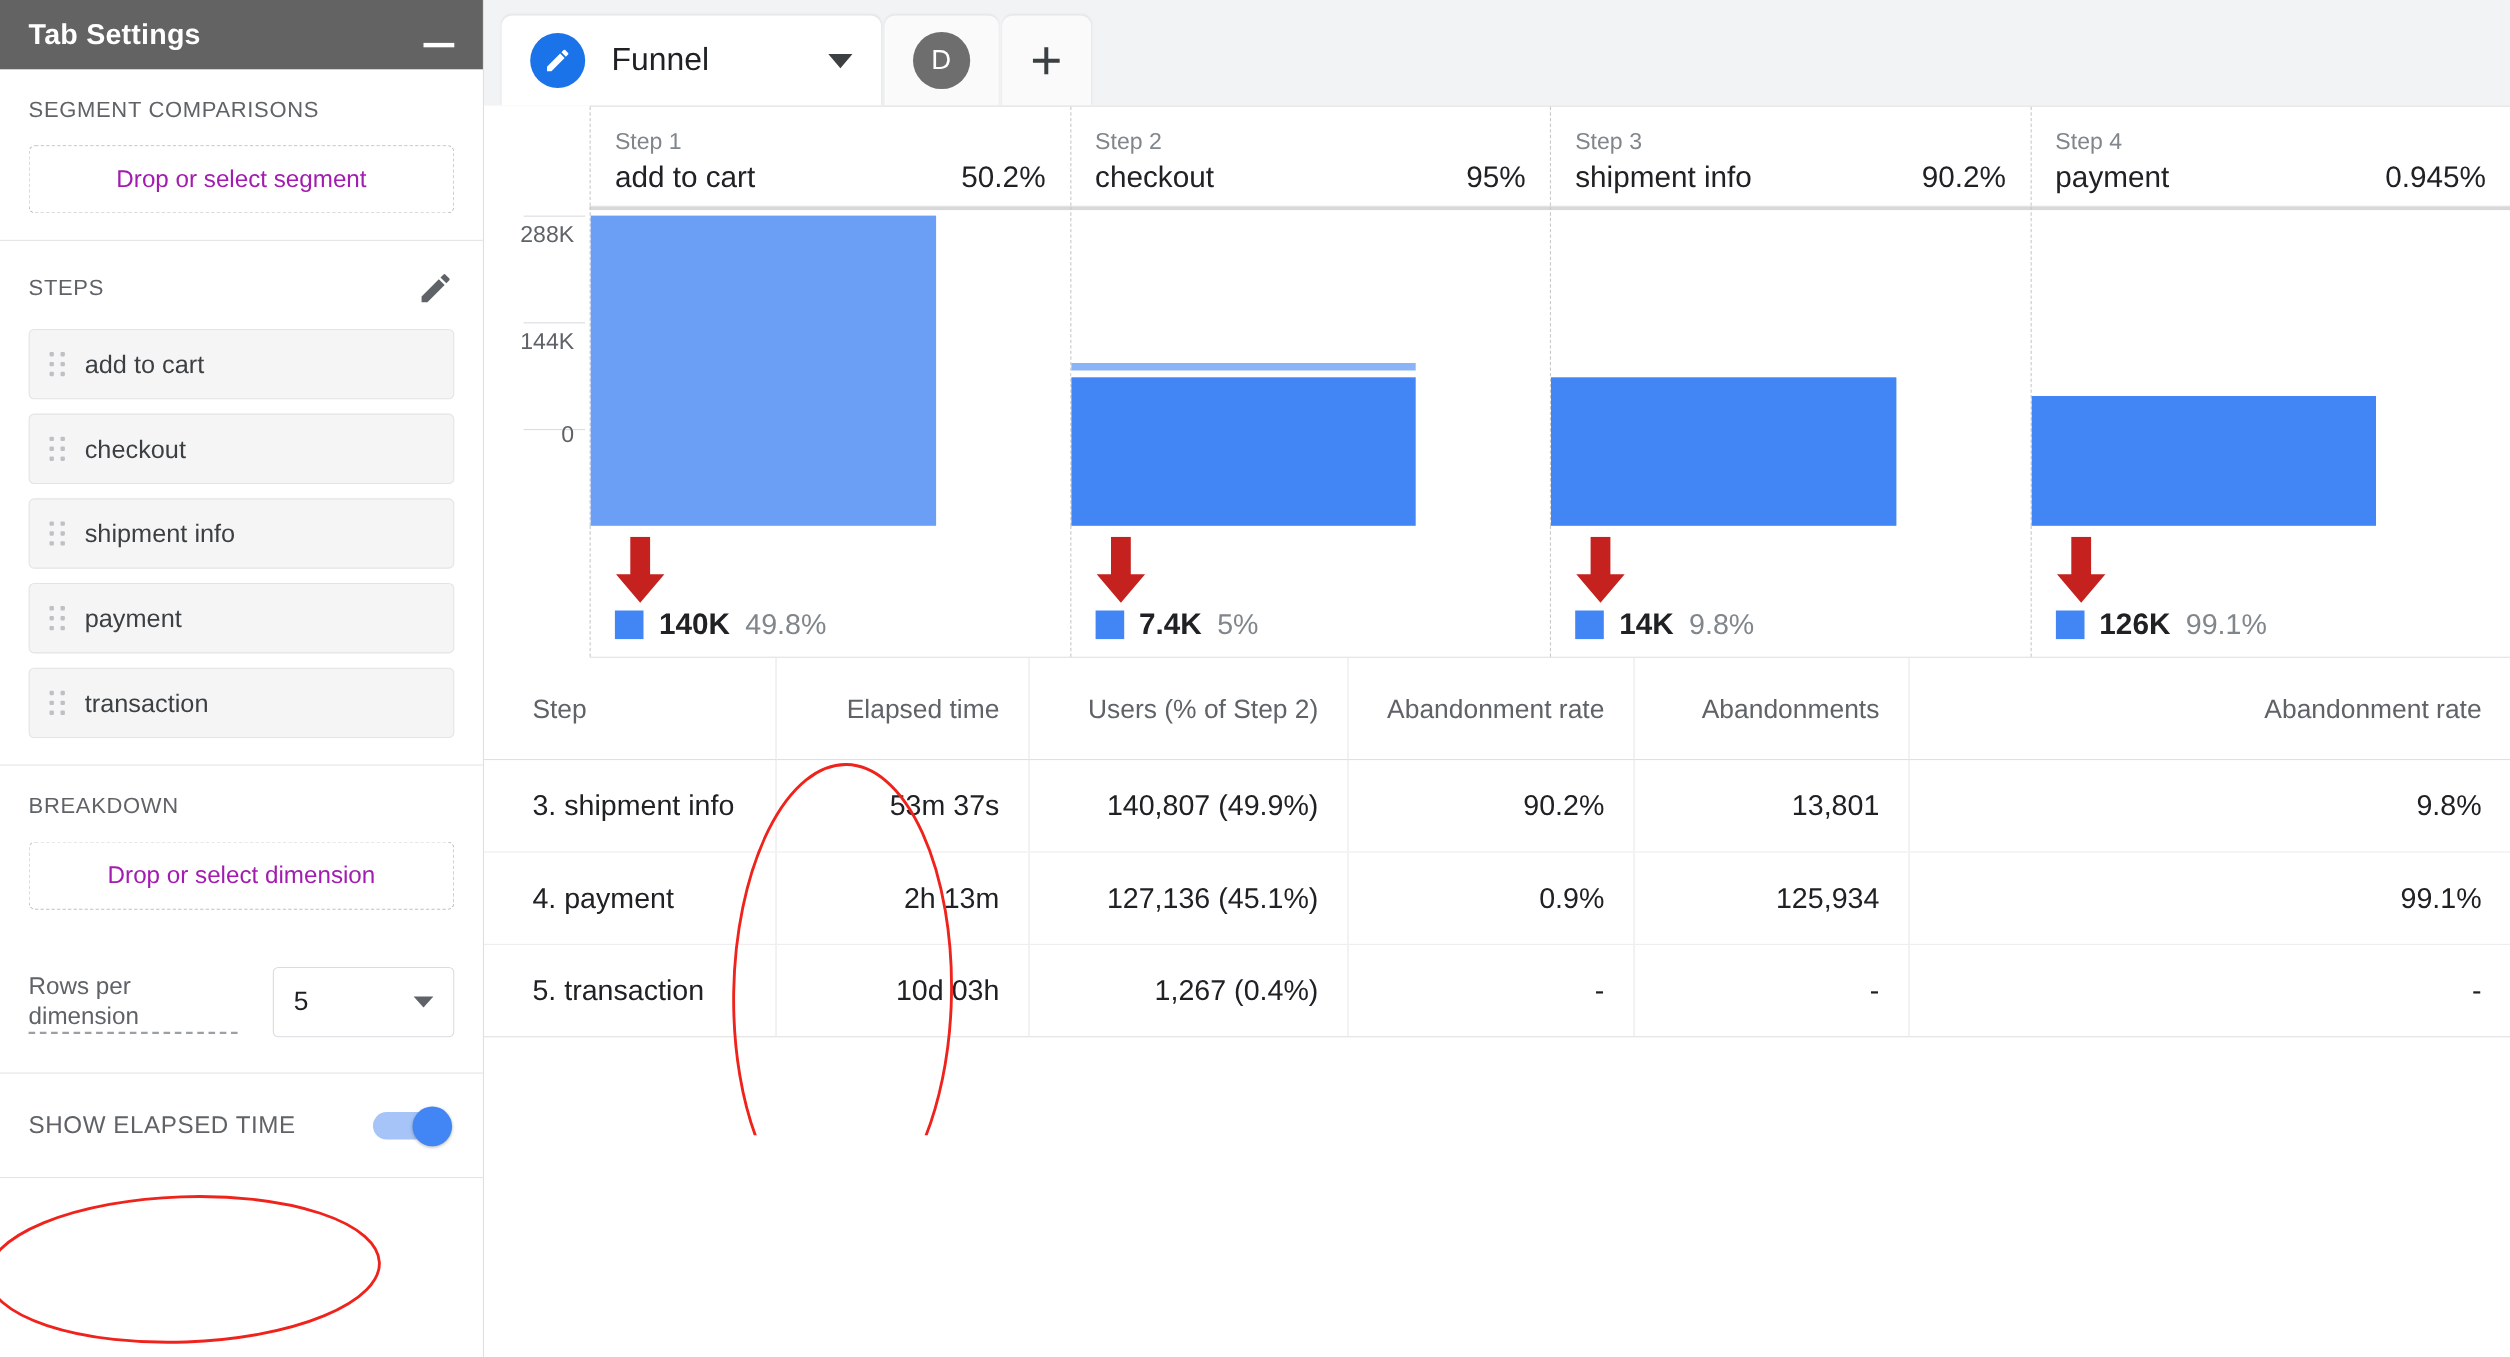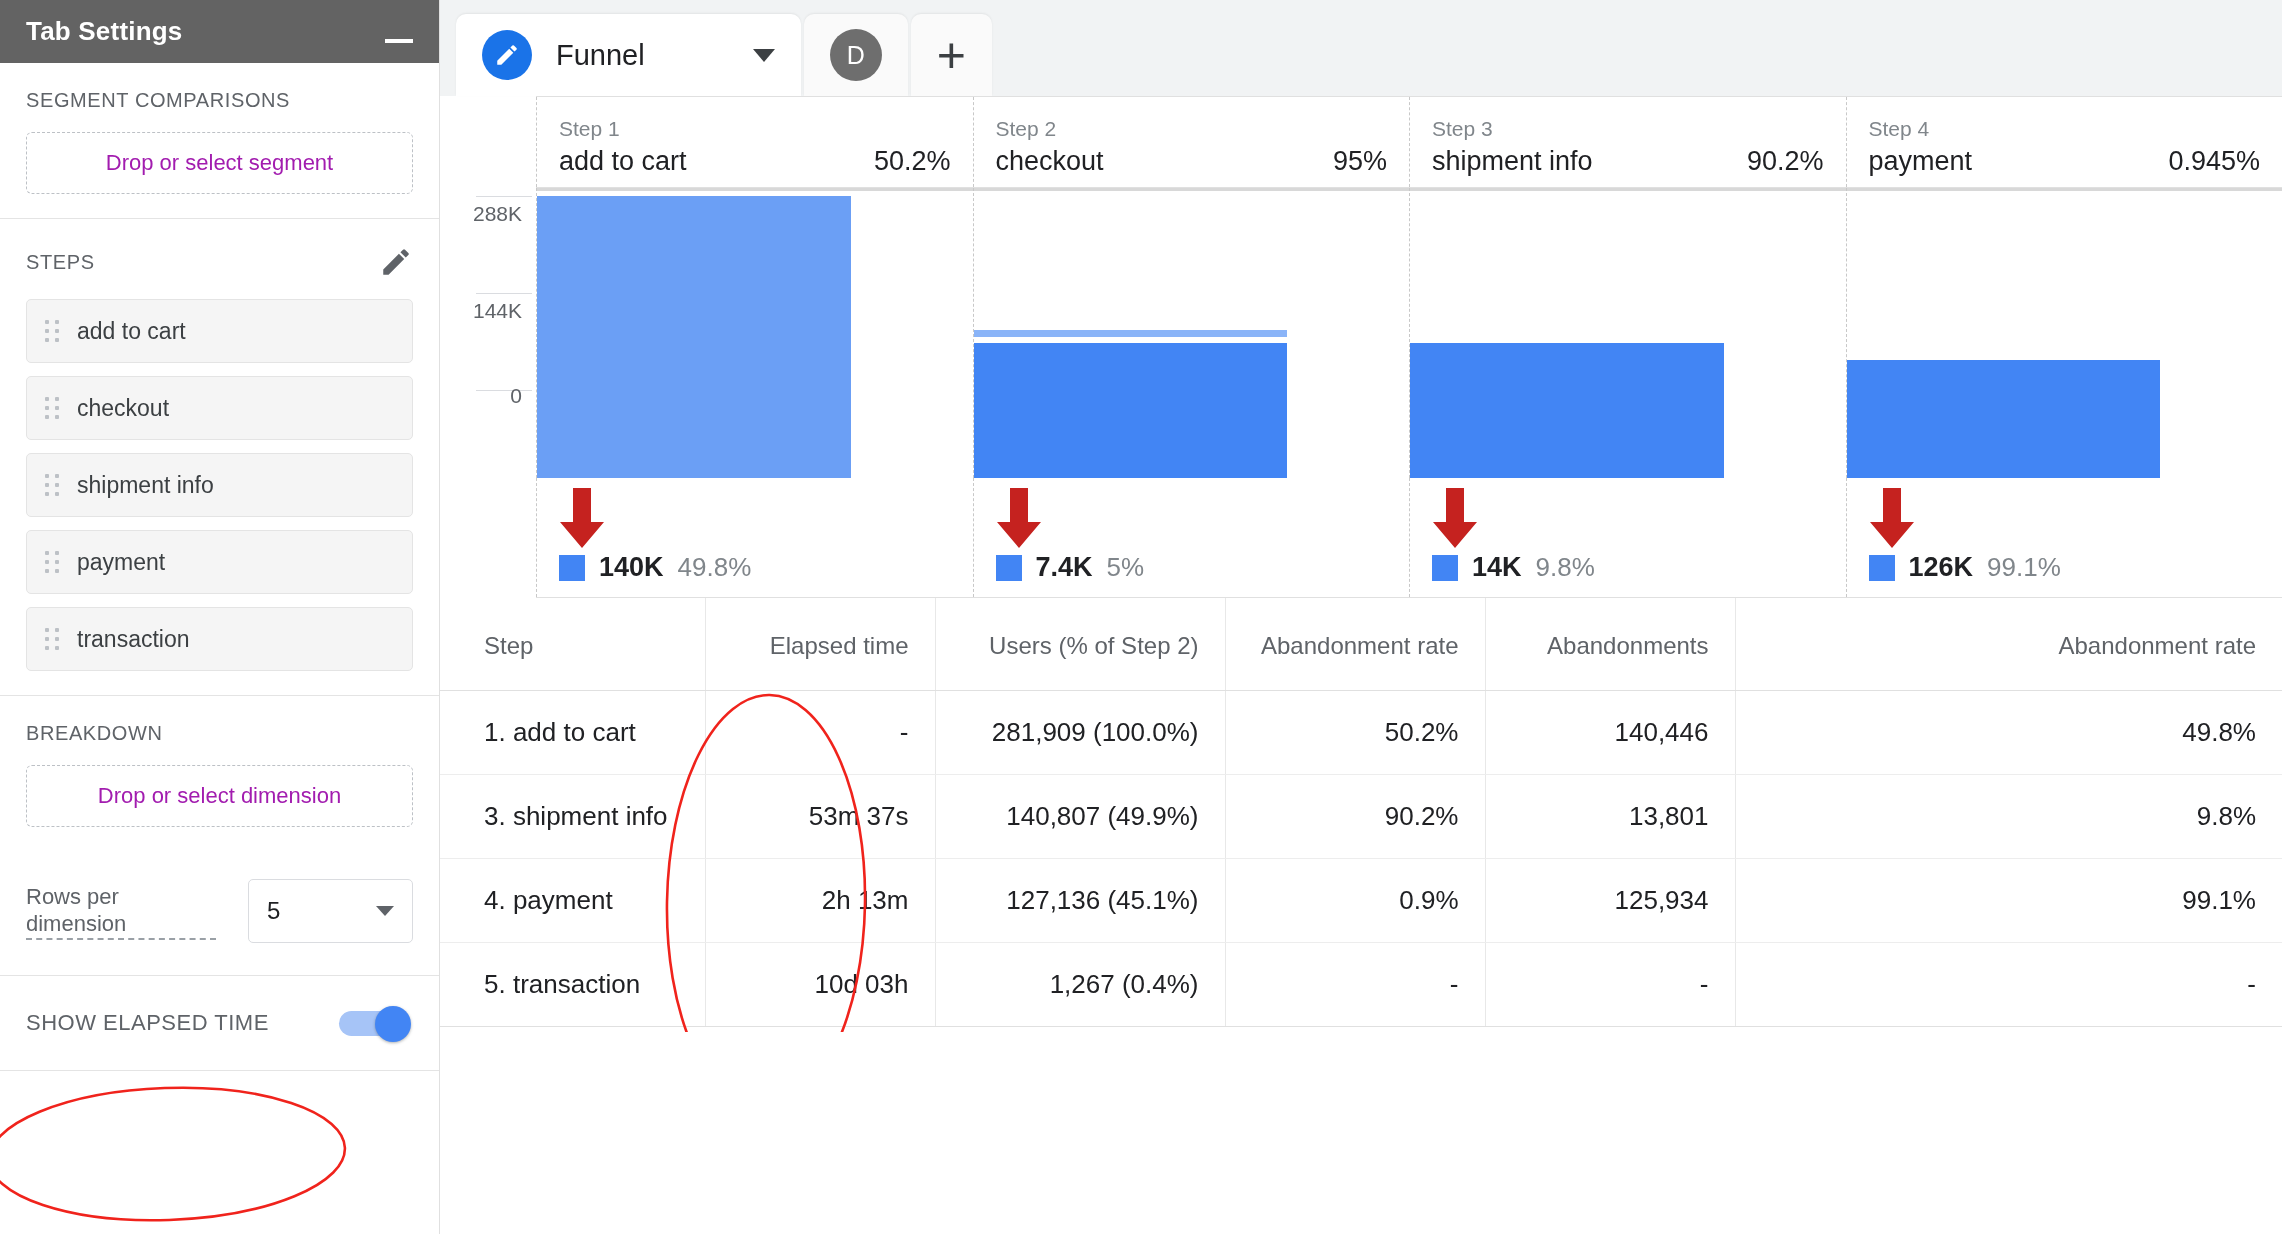--- a/index.html
+++ b/index.html
@@ -443,28 +443,20 @@
         <tr>
           <th class="first">Step</th>
           <th>Elapsed time</th>
           <th>Users (% of Step 2)</th>
           <th>Abandonment rate</th>
           <th>Abandonments</th>
           <th>Abandonment rate</th>
         </tr>
       </thead>
       <tbody>
-        <tr>
-          <td class="first">1. add to cart</td>
-          <td>-</td>
-          <td>281,909 (100.0%)</td>
-          <td>50.2%</td>
-          <td>140,446</td>
-          <td>49.8%</td>
-        </tr>
         <tr>
           <td class="first">3. shipment info</td>
           <td>53m 37s</td>
           <td>140,807 (49.9%)</td>
           <td>90.2%</td>
           <td>13,801</td>
           <td>9.8%</td>
         </tr>
         <tr>
           <td class="first">4. payment</td>

